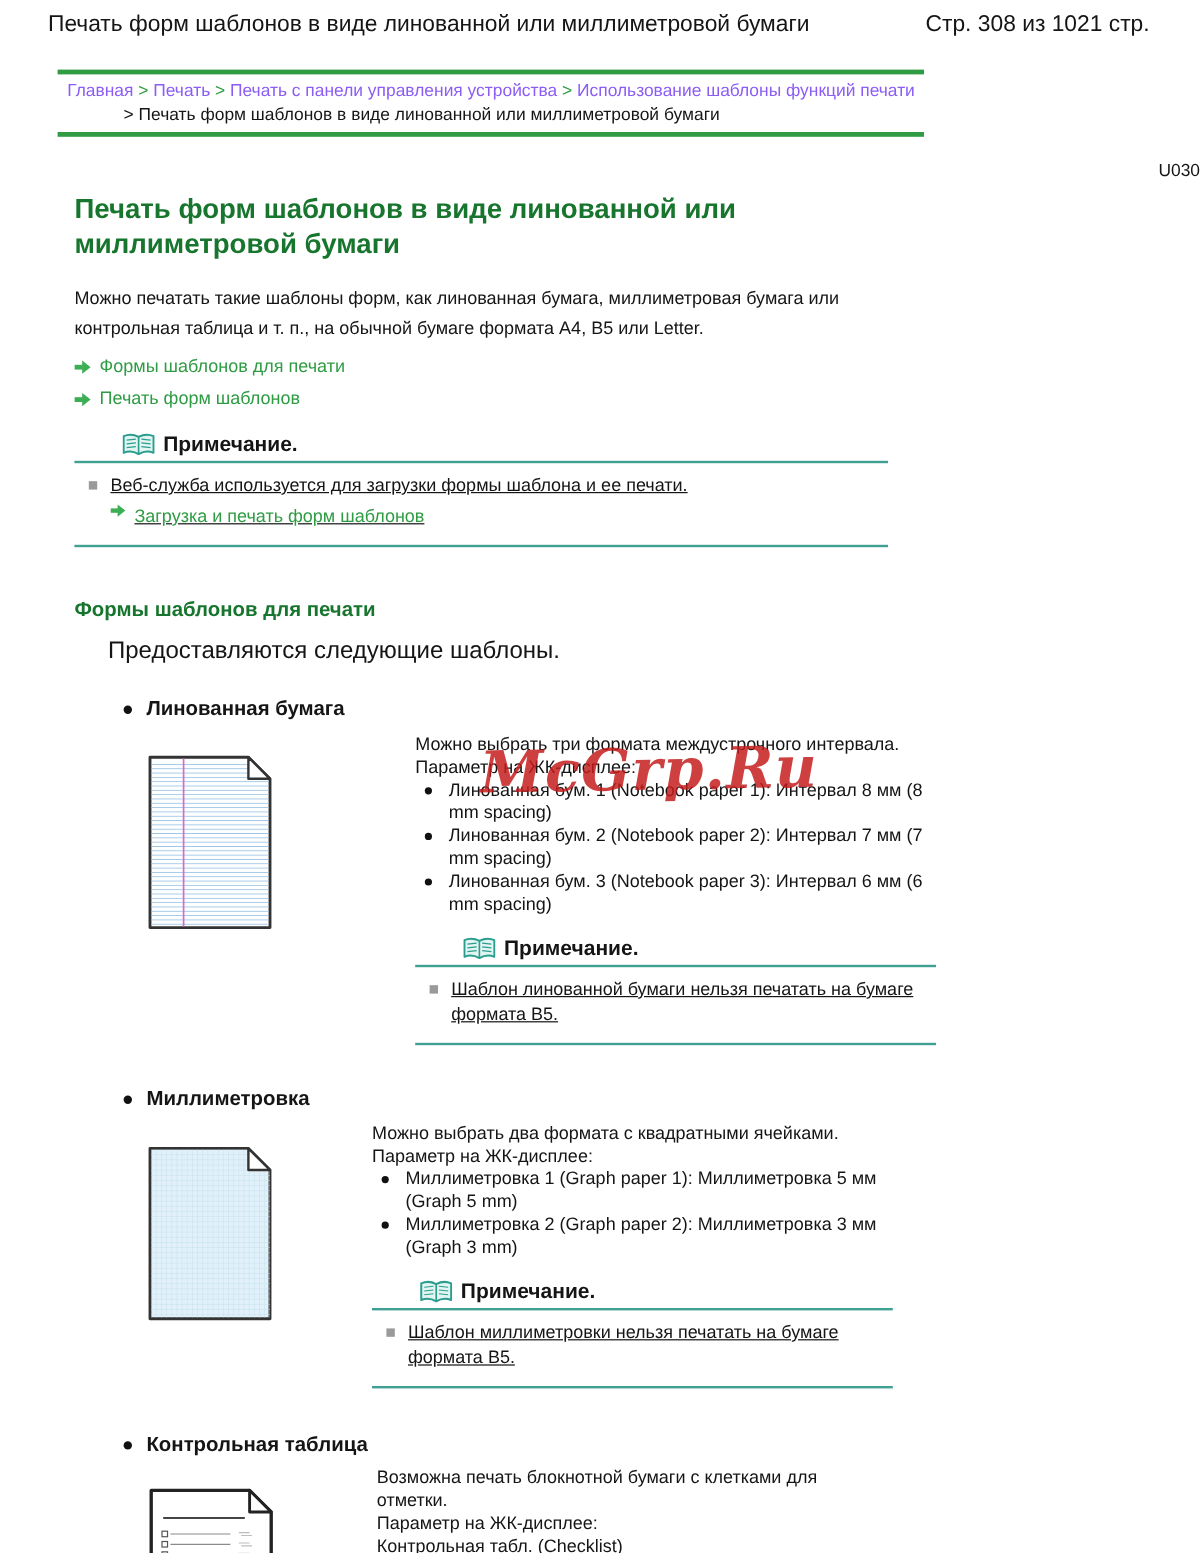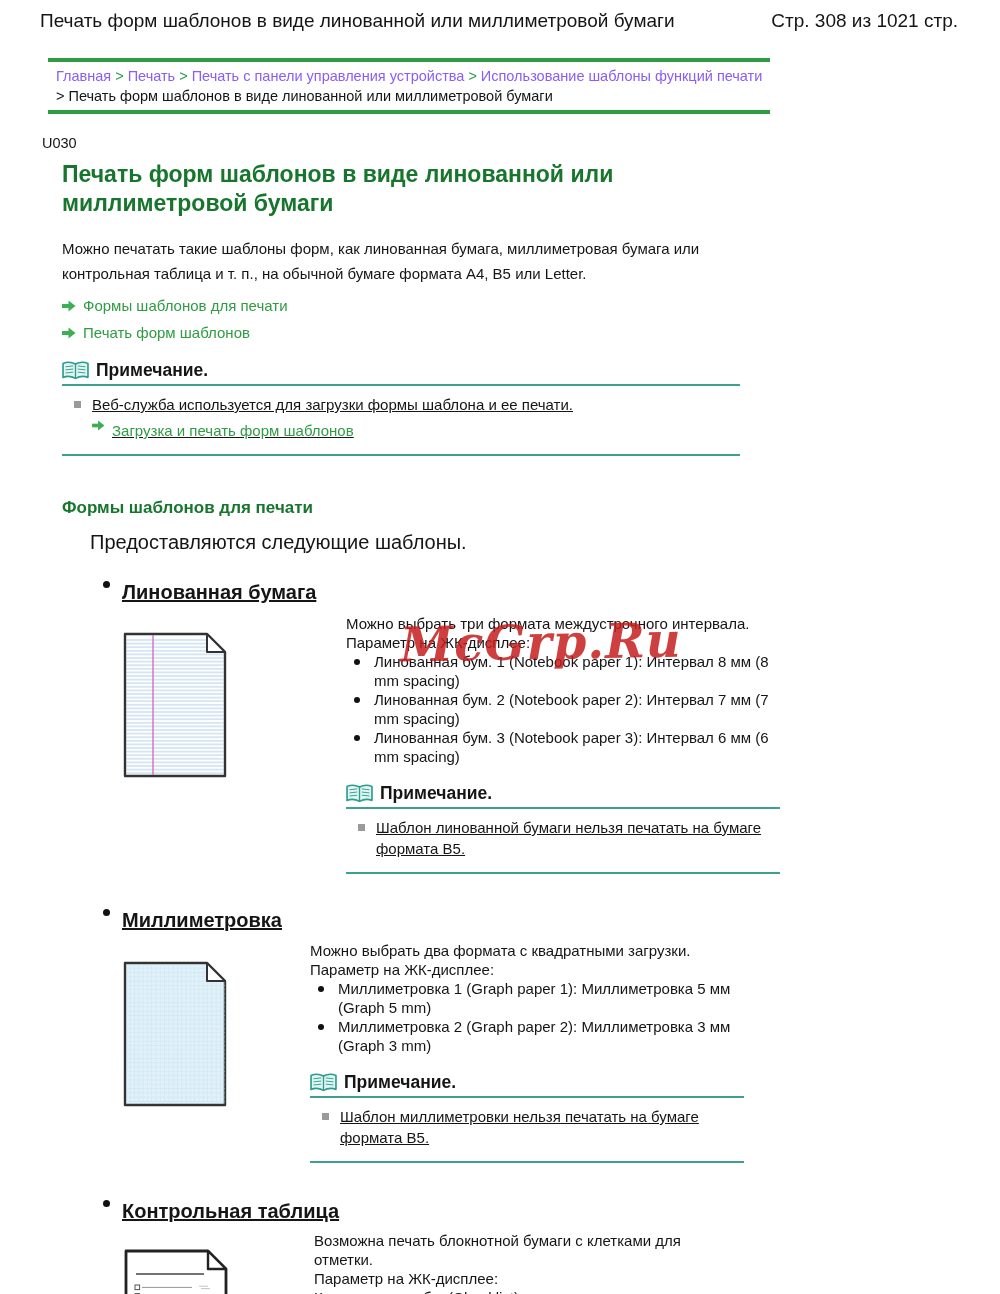--- a/index.html
+++ b/index.html
@@ -11,52 +11,52 @@
   .page-header { display:flex; justify-content:space-between; align-items:flex-start;
                  padding:9px 42px 0 40px; font-size:19px; line-height:24px; }
   .page-header .ph-title { max-width:700px; }
 
   
   .breadcrumb { margin:25px 0 0 48px; width:722px;
                 border-top:4px solid #2f9c44; border-bottom:4px solid #2f9c44;
                 padding:4px 6px 4px 8px; font-size:14.5px; line-height:20px; }
   .bc-link { color:#8b5cf6; cursor:pointer; }
   .bc-sep  { color:#2f9c44; margin:0 4px; }
-  .bc-line2 { color:#151515; }
+  .bc-line2 { color:#151515;margin-left:47px; }
   .bc-line2 .bc-sep2 { color:#151515; margin-right:4px; }
 
-  .doc-code { margin:21px 0 0 42px; font-size:14.5px; }
+  .doc-code { margin:21px 0 0 42px; font-size:14.5px;text-align:right; }
 
   h1.page-title { margin:9px 0 0 62px; width:620px; color:#17752e;
                   font-size:23px; line-height:28.5px; font-weight:bold; }
 
   .intro { margin:19px 0 0 62px; width:655px; font-size:15px; line-height:25px; }
 
   .quick-links { margin:10px 0 0 62px; }
   .quick-link { display:flex; align-items:center; gap:7px; margin-top:7px;
                 color:#2f9c44; font-size:15px; line-height:20px; cursor:pointer; }
 
   
   .notebox { margin-top:16px; }
   .notebox-main { margin-left:62px; width:678px; }
-  .note-head { display:flex; align-items:center; gap:7px; font-size:17.5px; font-weight:bold; line-height:22px; }
+  .note-head { display:flex; align-items:center; gap:7px; font-size:17.5px; font-weight:bold; line-height:22px;margin-left:40px; }
   .note-rule { border:none; border-top:2px solid #3f9f92; margin-top:3px; }
   .note-body { padding:8px 4px 10px 12px; font-size:15px; line-height:21px;text-decoration:underline; }
   .note-item { display:flex; gap:11px; }
   .sq-bullet { flex:0 0 auto; width:7px; height:7px; background:#9a9a9a; margin-top:7px; }
   .note-link { display:flex; gap:7px; margin:5px 0 0 18px;
                color:#2f9c44; cursor:pointer; }
 
   
   .section-title { margin:42px 0 0 62px; color:#17752e; font-size:17px; font-weight:bold; }
   .section-intro { margin:13px 0 0 90px; font-size:20px; }
 
   
-  .tpl-name { display:flex; align-items:flex-start; gap:12px; margin-left:103px;
-              font-size:20px; font-weight:bold;text-decoration:underline; }
+  .tpl-name { display:flex; align-items:center; gap:12px; margin-left:103px;
+              font-size:17px; font-weight:bold; }
   .dot { flex:0 0 auto; width:7px; height:7px; border-radius:50%; background:#111; }
   .tpl-row { display:flex; margin-left:122px; }
   .tpl-img { flex:0 0 auto; margin-right:82px; }
   .tpl-text { width:434px; font-size:15px; line-height:19px; }
   .tpl-text .desc { margin-bottom:0; }
   .opt { display:flex; gap:14px; margin-left:8px; }
   .opt .dot2 { flex:0 0 auto; width:6px; height:6px; border-radius:50%; background:#111; margin-top:7px; }
   .desc-narrow { max-width:392px; }
 
   
@@ -233,21 +233,21 @@
             <pattern id="gp-grid" width="4.3" height="4.3" patternUnits="userSpaceOnUse">
               <path d="M4.3,0 V4.3 H0" fill="none" stroke="#bfe0ef" stroke-width="0.7"></path>
             </pattern>
           </defs>
           <path d="M3,3 H85 L103,21 V145 H3 Z" fill="#e1f0f9" stroke="#333" stroke-width="2.4" stroke-linejoin="round"></path>
           <rect x="4" y="4" width="100" height="140" fill="url(#gp-grid)" clip-path="url(#gp-clip)"></rect>
           <path d="M85,3 V21 H103 Z" fill="#ffffff" stroke="#333" stroke-width="2" stroke-linejoin="round"></path>
         </svg>
       </div>
       <div class="tpl-text">
-        <div class="desc">Можно выбрать два формата с квадратными загрузки.</div>
+        <div class="desc">Можно выбрать два формата с квадратными ячейками.</div>
         <div>Параметр на ЖК-дисплее:</div>
         <div class="opt">
           <span class="dot2"></span>
           <span>Миллиметровка 1 (Graph paper 1): Миллиметровка 5 мм (Graph 5 mm)</span>
         </div>
         <div class="opt">
           <span class="dot2"></span>
           <span>Миллиметровка 2 (Graph paper 2): Миллиметровка 3 мм (Graph 3 mm)</span>
         </div>
 

